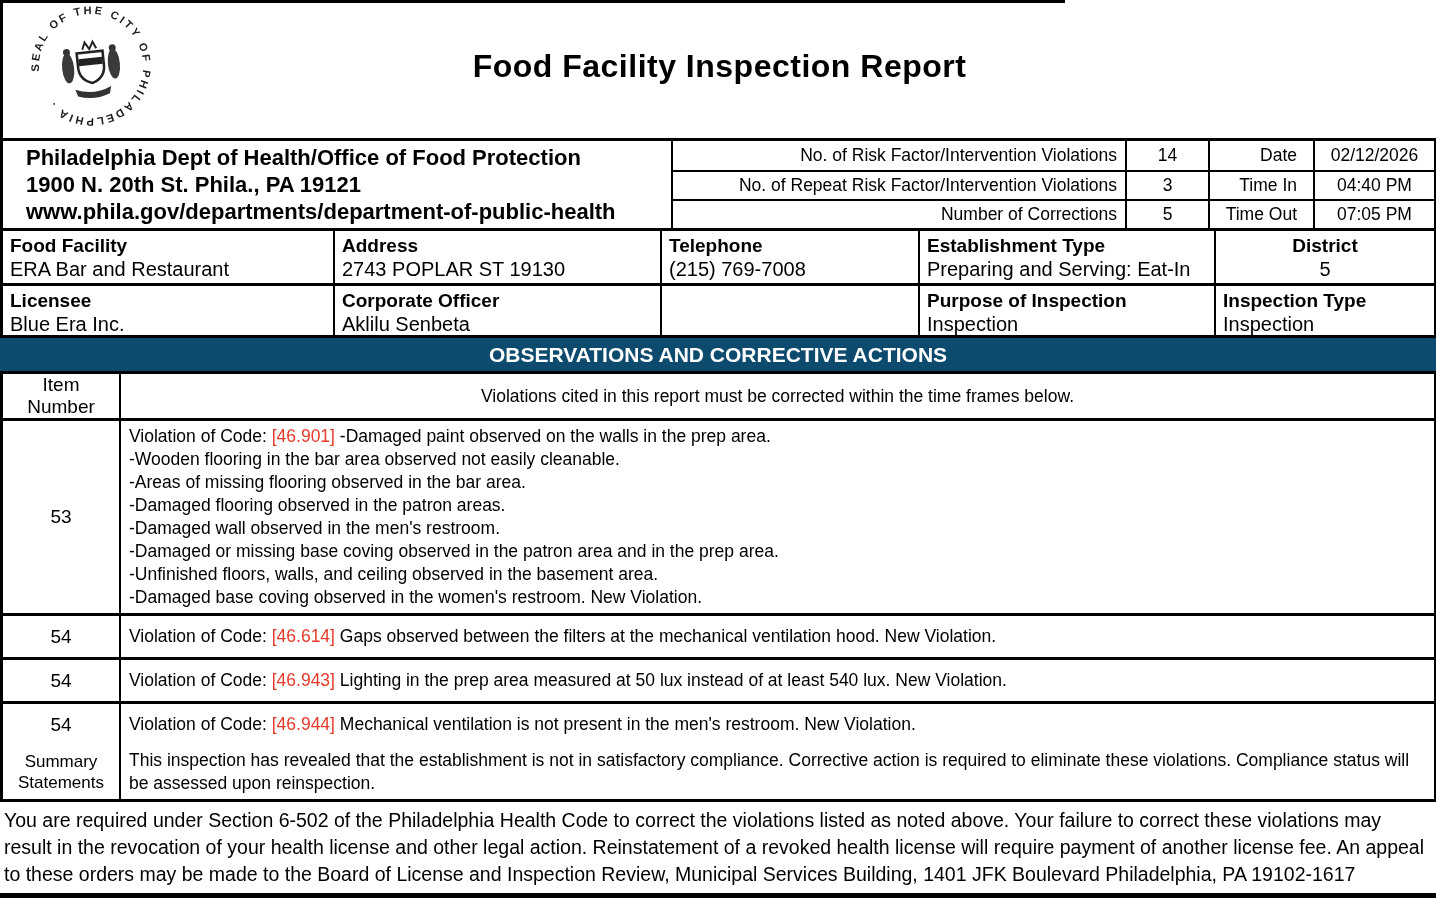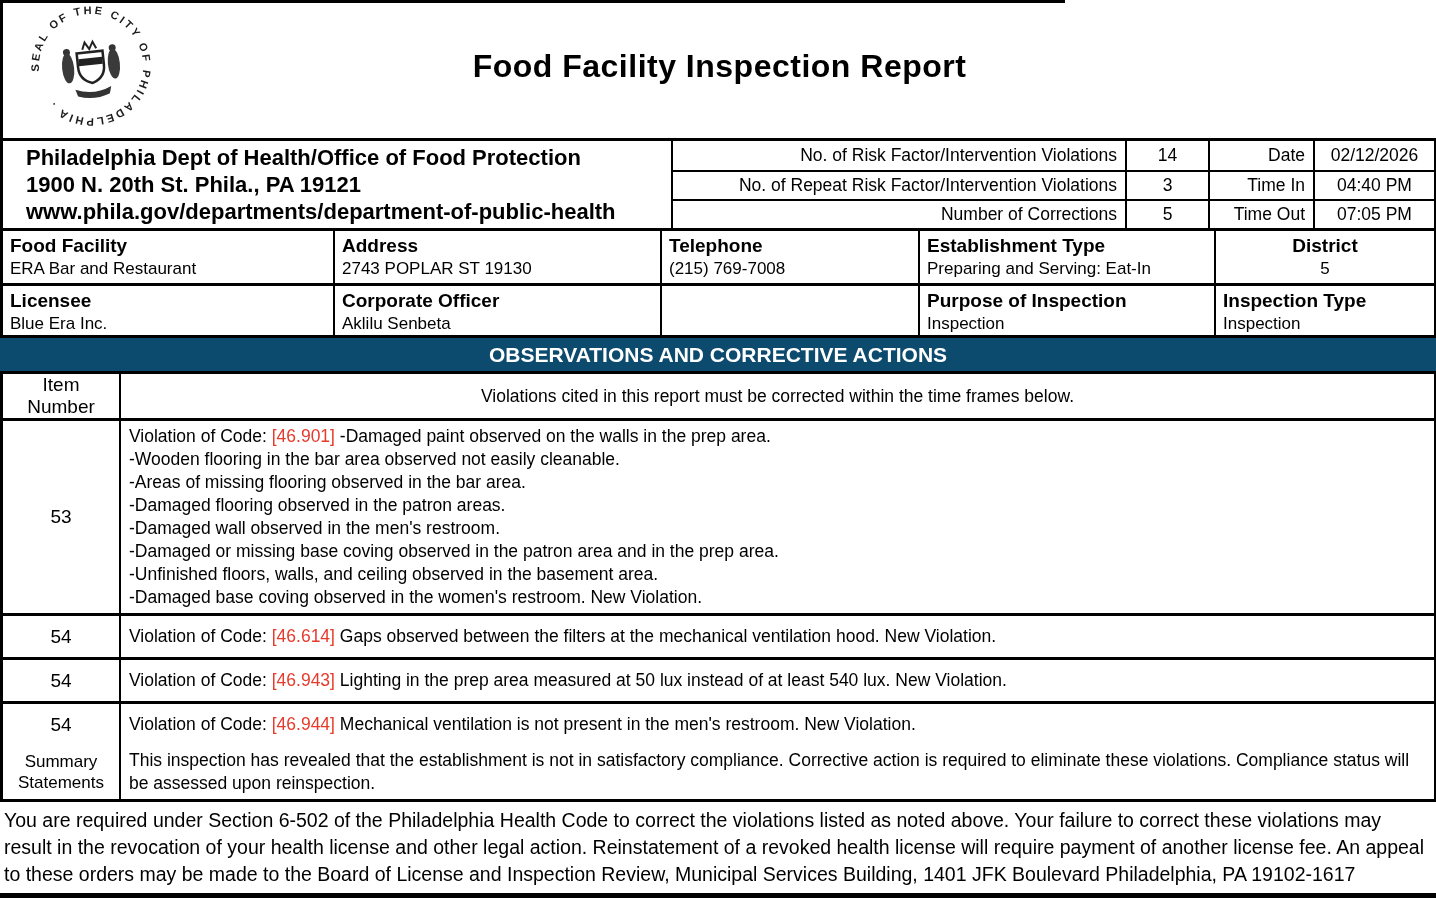--- a/index.html
+++ b/index.html
@@ -15,31 +15,31 @@
 
   
   .dept { display: flex; border-top: 3px solid #000; border-right: 2px solid #000; border-left: 3px solid #000; height: 90px; }
   .dept-left { width: 653px; border-right: 2px solid #000; padding: 3px 6px; font-weight: bold;
                font-size: 22px; line-height: 27px; margin-left: 17px; }
   .dept-right { flex: 1; display: flex; flex-direction: column; }
   .cnt-row { display: flex; height: 29px; align-items: stretch; border-top: 2px solid #000; font-size: 17.5px; }
   .cnt-row:first-child { border-top: none; }
   .cnt-label { flex: 1; display: flex; align-items: center; justify-content: flex-end; padding-right: 8px; }
   .cnt-value { width: 83px; border-left: 2px solid #000; display: flex; align-items: center; justify-content: center; }
-  .cnt-label2 { width: 105px; border-left: 2px solid #000; display: flex; align-items: center; justify-content: flex-end; padding-right: 8px; }
+  .cnt-label2 { width: 105px; border-left: 2px solid #000; display: flex; align-items: center; justify-content: flex-end; padding-right: 16px; }
   .cnt-value2 { width: 121px; border-left: 2px solid #000; display: flex; align-items: center; justify-content: center; }
 
   
   .fac { border-left: 3px solid #000; border-right: 2px solid #000; border-top: 3px solid #000; border-bottom: 3px solid #000; }
   .fac-row { display: flex; height: 52px; justify-content: center; }
   .fac-row + .fac-row { border-top: 3px solid #000; }
   .fac-cell { border-right: 2px solid #000; padding: 2px 7px; overflow: hidden; }
   .fac-cell:last-child { border-right: none; }
   .fac-label { font-weight: bold; font-size: 19px; line-height: 25px; }
-  .fac-value { font-size: 17px; line-height: 22px; }
+  .fac-value { font-size: 20px; line-height: 22px; }
   .w-ff { width: 332px; } .w-ad { width: 327px; } .w-tp { width: 258px; } .w-et { width: 296px; } .w-ds { width: 218px; flex-direction: column; }
   .ds-wrap { display: flex; padding: 0; }
   .ds-half { flex: 1; text-align: center; padding-top: 2px; }
 
   
   .graybar { height: 33px; background: #0c4a6e; display: flex; align-items: center; justify-content: center; }
   .graybar span { color: #fff; font-weight: bold; font-size: 21px; }
 
   
   .obs { border-left: 3px solid #000; border-right: 2px solid #000; border-top: 3px solid #000; border-bottom: 3px solid #000; }

